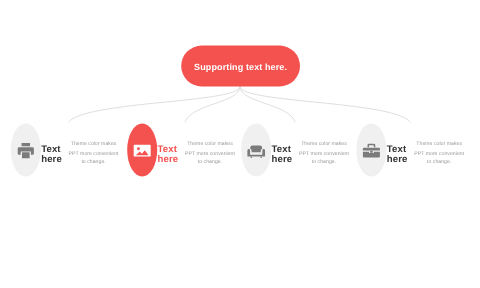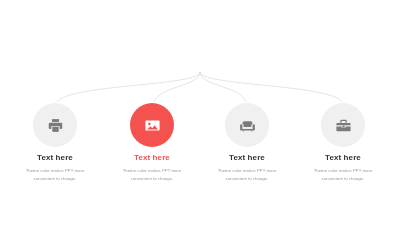--- a/index.html
+++ b/index.html
@@ -47,21 +47,21 @@
     font-weight: bold;
     letter-spacing: 0.1px;
     white-space: nowrap;
   }
   .node {
     position: absolute;
     top: 103px;
     width: 92px;
     margin-left: -46px;
     display: flex;
-    flex-direction: column;
+    flex-direction: row;
     align-items: center;
     z-index: 2;
   }
   .circle {
     width: 44px;
     height: 44px;
     border-radius: 50%;
     background: #F0F0F0;
     display: flex;
     align-items: center;
@@ -101,20 +101,23 @@
 
   <svg id="connectors" viewBox="0 0 400 225">
     <g fill="none" stroke="#d8d8d8" stroke-width="0.7">
       <path d="M200,72 C200,86 70,84 57,102"></path>
       <path d="M200,72 C200,86 160,86 154,102"></path>
       <path d="M200,72 C200,86 241,86 246,102"></path>
       <path d="M200,72 C200,86 330,84 342,102"></path>
     </g>
   </svg>
 
+  <div class="top-pill">
+    <span class="top-pill-label">Supporting text here.</span>
+  </div>
 
   <div class="node" id="node-0" style="left: 55px;">
     <div class="circle">
       <span>
         <svg width="17" height="17" viewBox="0 0 24 24" fill="#7b7b7b">
           <path d="M7 3h10v4H7z"></path>
           <path d="M4 8h16a1.5 1.5 0 0 1 1.5 1.5v6A1.5 1.5 0 0 1 20 17h-2v-4H6v4H4a1.5 1.5 0 0 1-1.5-1.5v-6A1.5 1.5 0 0 1 4 8z"></path>
           <path d="M7.5 14h9v7h-9z"></path>
         </svg>
       </span>

